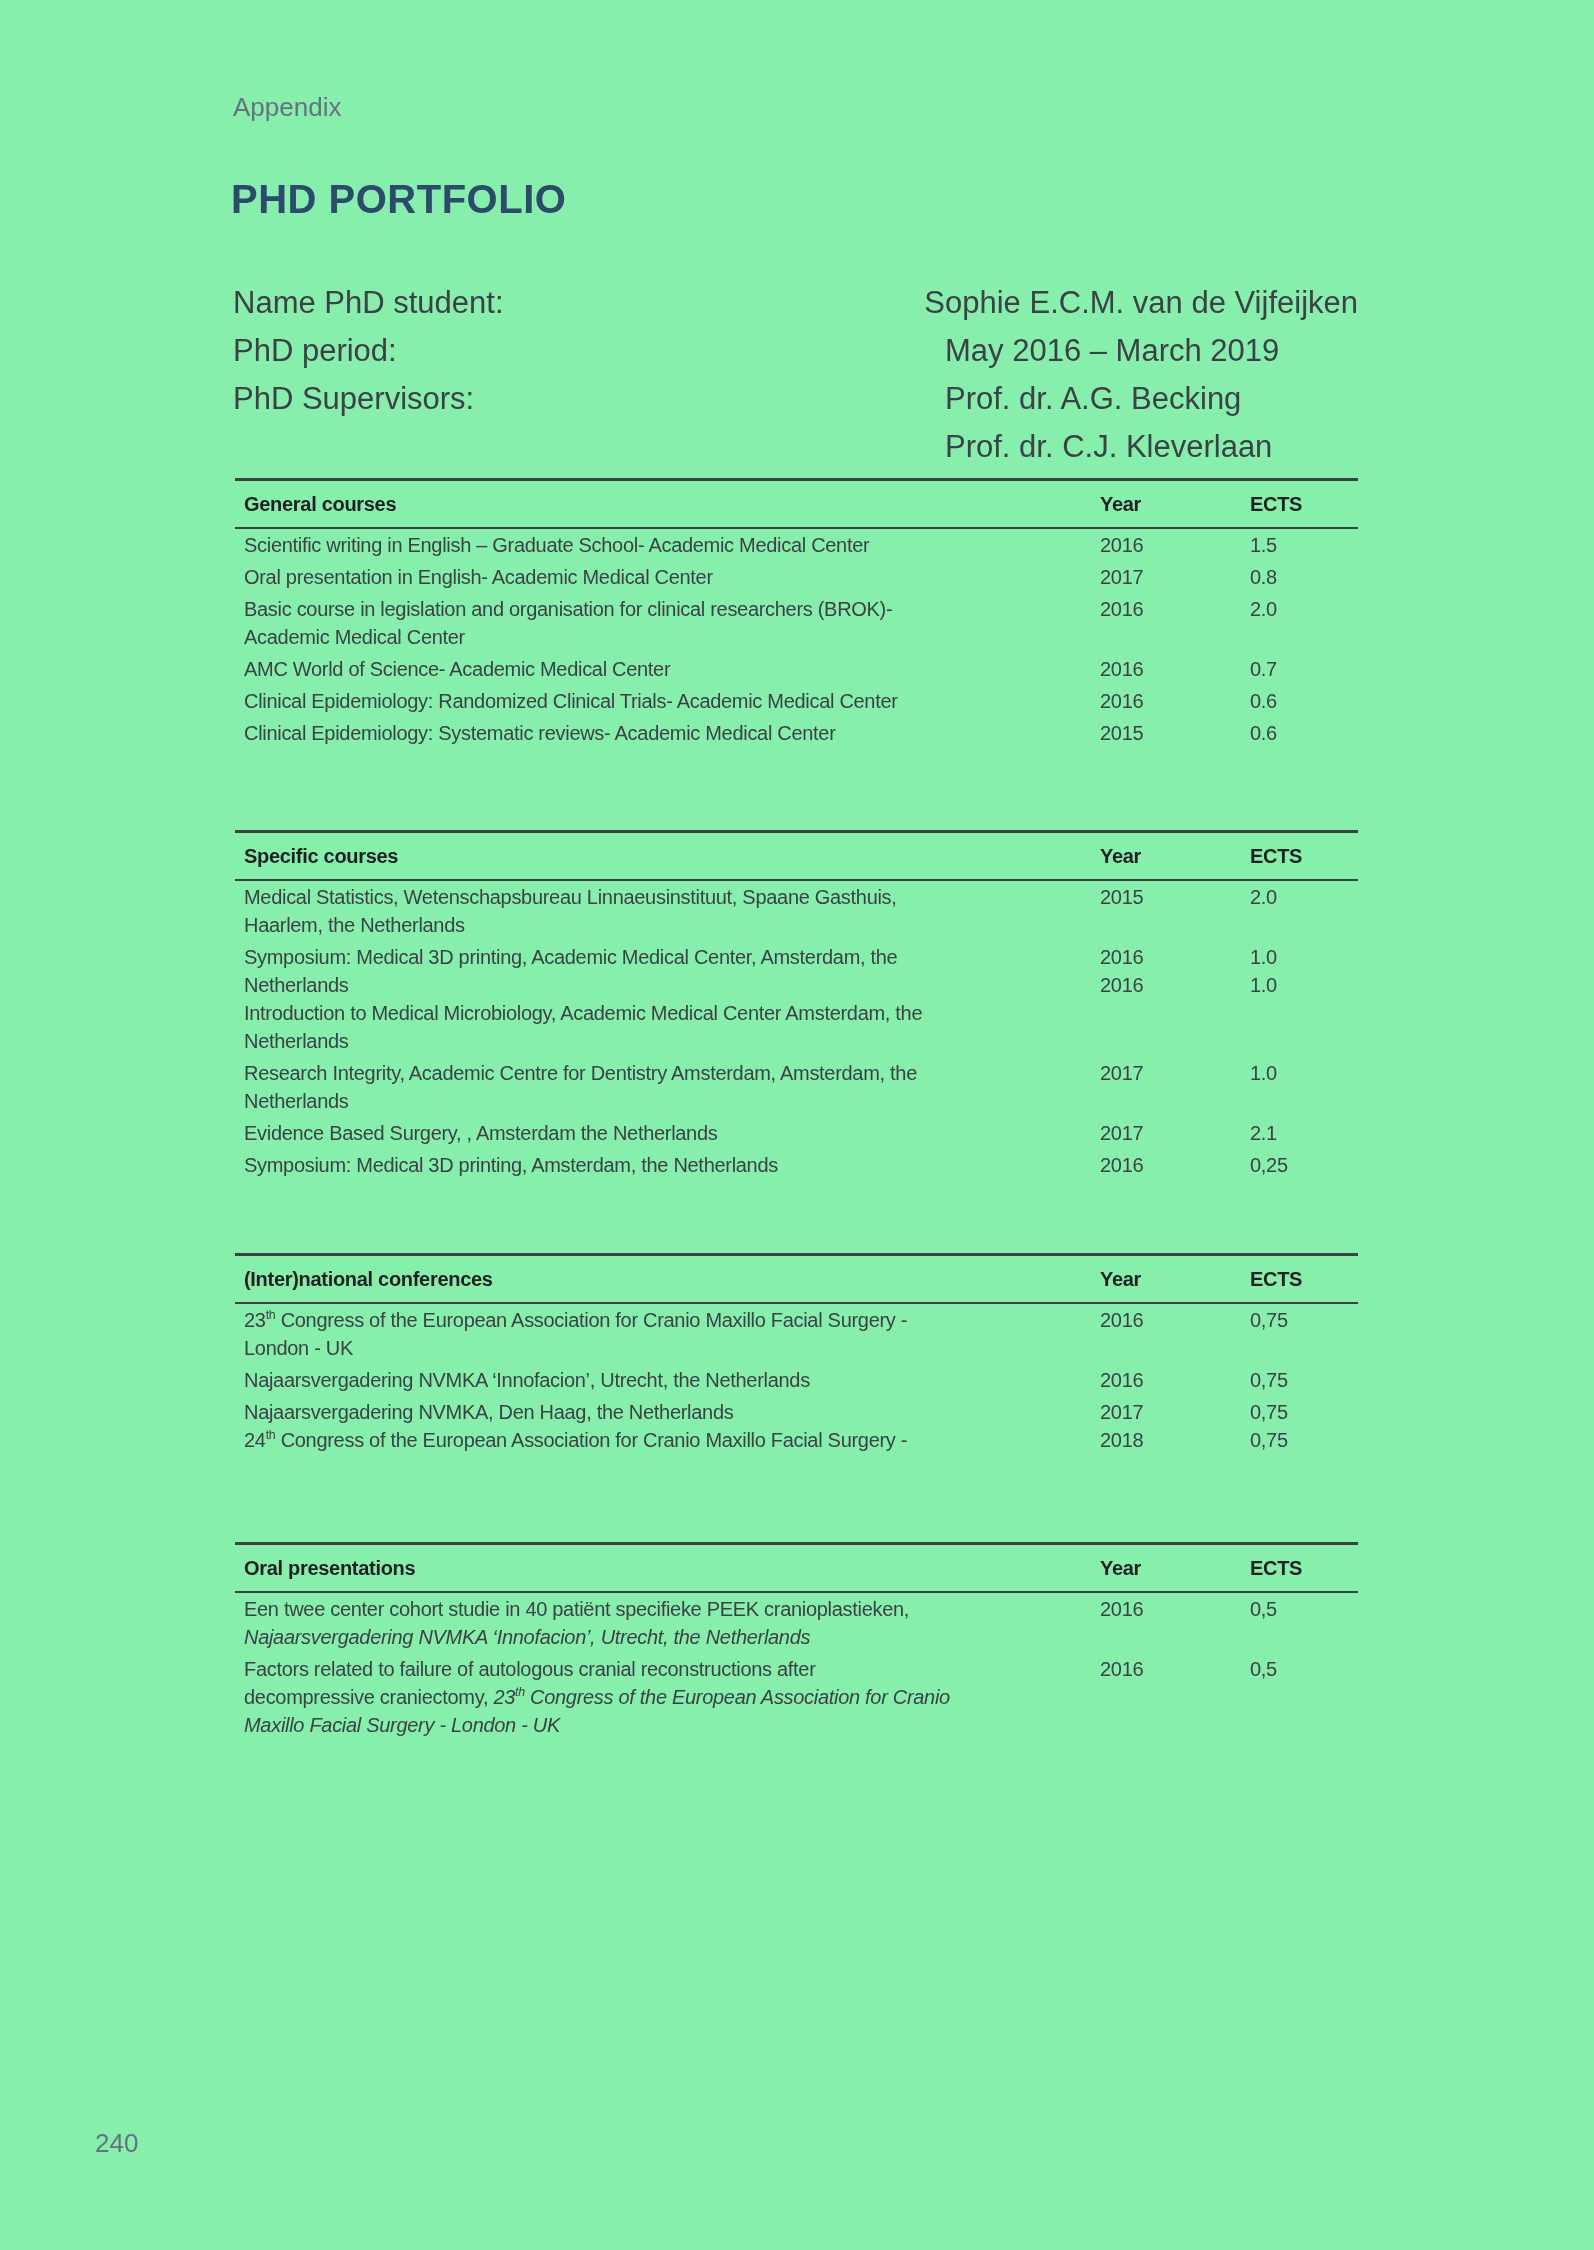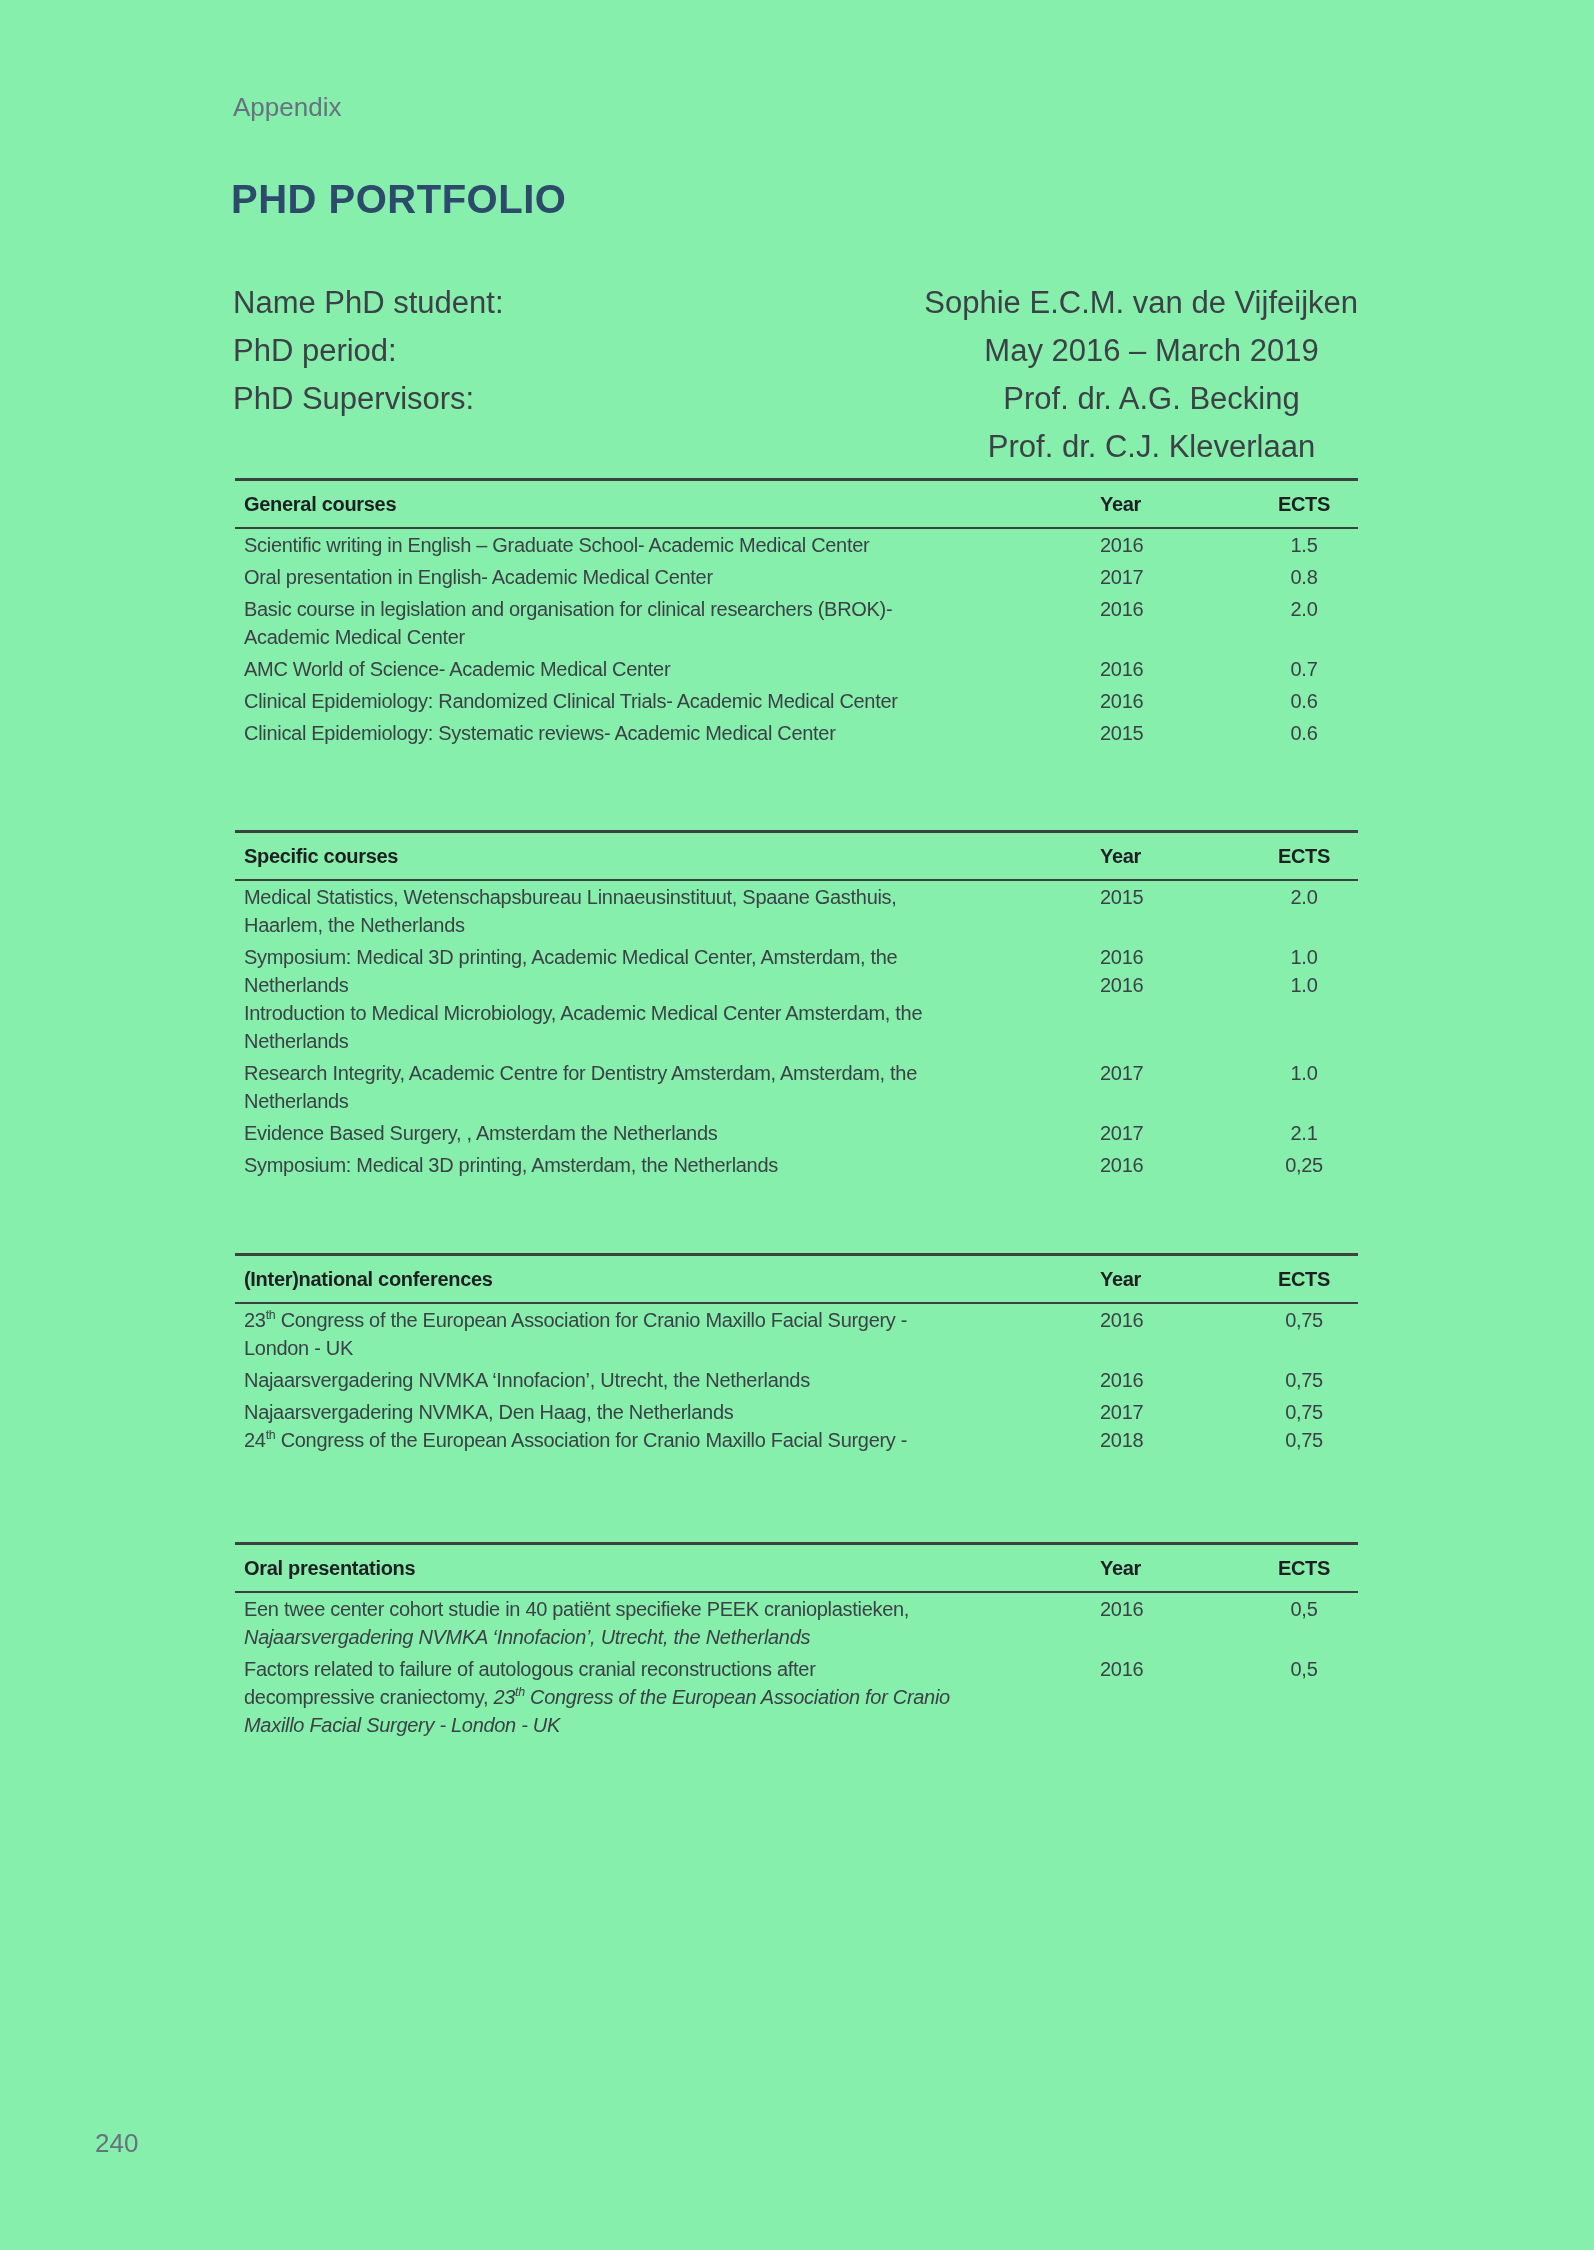--- a/index.html
+++ b/index.html
@@ -27,37 +27,37 @@
     position:absolute;left:231px;top:176px;
     font-size:40px;line-height:46px;font-weight:700;
     color:var(--title);letter-spacing:0.5px;
   }
   .info-block{
     position:absolute;left:233px;top:285px;width:1125px;
     font-size:31px;color:var(--body);
   }
   .info-row{display:flex;height:48px;align-items:flex-start;}
   .info-label{width:712px;white-space:nowrap;}
-  .info-value{flex:1;white-space:nowrap;text-align:center;}
+  .info-value{flex:1;white-space:nowrap;}
   .tables-host{position:absolute;left:235px;top:0;width:1123px;}
   .table-block{
     position:absolute;left:0;width:1123px;
     font-size:20px;letter-spacing:-0.3px;color:var(--body);
   }
   .t-header{
     display:flex;
     border-top:3px solid var(--rule);
     border-bottom:2px solid var(--rule);
     padding:9px 0;
     font-weight:700;color:var(--heading);
   }
   .t-row{display:flex;padding:2px 0;align-items:flex-start;}
   .col-name{width:865px;padding-left:9px;line-height:28px;}
   .col-year{width:150px;line-height:28px;}
-  .col-ects{width:108px;line-height:28px;text-align:center;}
+  .col-ects{width:108px;line-height:28px;}
   .line{white-space:nowrap;}
   .i{font-style:italic;}
   sup{font-size:0.62em;vertical-align:super;line-height:0;}
   .page-number{
     position:absolute;left:95px;top:2128px;
     font-size:26px;color:var(--muted);
   }
 </style>
 </head>
 <body>

